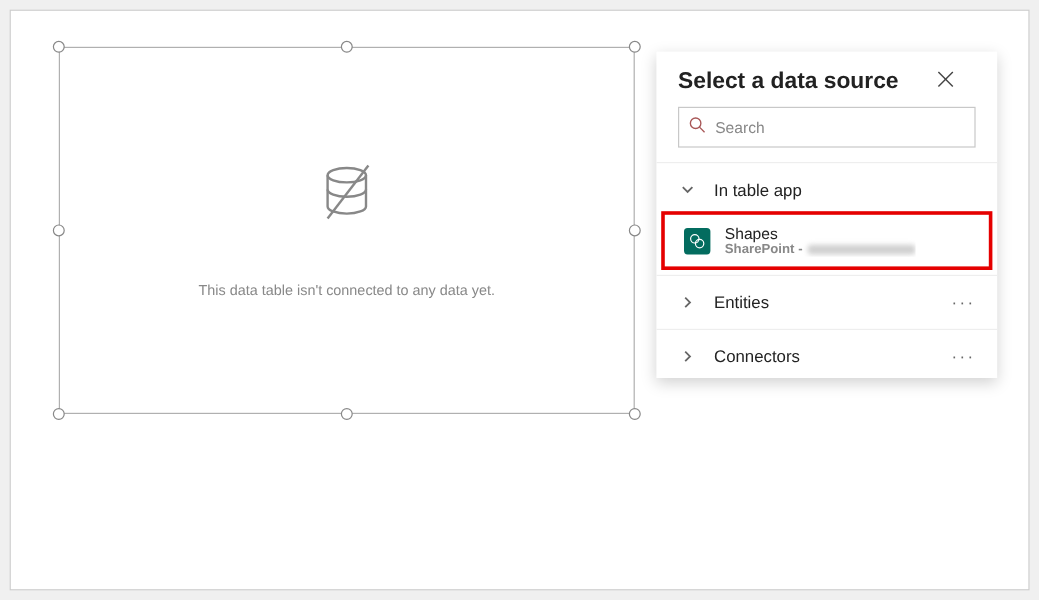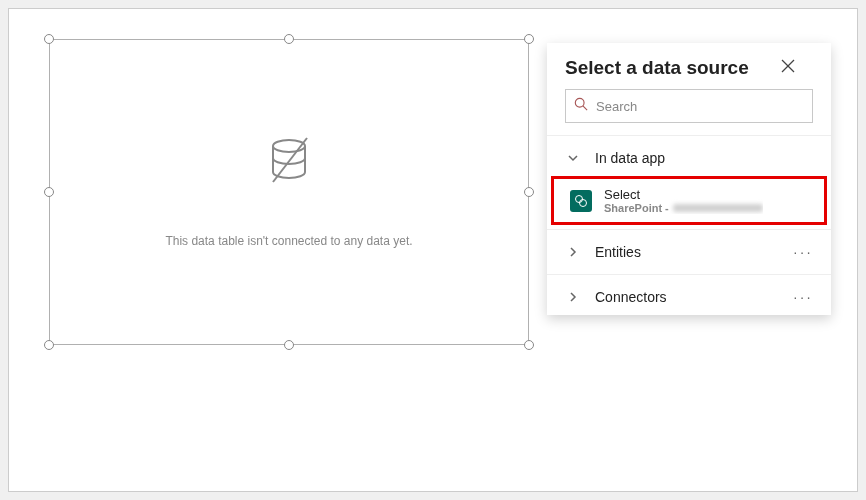--- a/index.html
+++ b/index.html
@@ -193,32 +193,32 @@
     </div>
 
     <div class="divider"></div>
 
     <div class="section-row">
       <span class="chev">
         <svg width="12" height="12" viewBox="0 0 12 12">
             <path d="M2 4 L6 8 L10 4" fill="none" stroke="#666" stroke-width="1.5"></path>
           </svg>
       </span>
-      <span>In data app</span>
+      <span>In table app</span>
     </div>
 
     <div class="data-item">
       <div class="data-item-icon">
         <svg width="14" height="14" viewBox="0 0 14 14">
           <circle cx="5" cy="5" r="3.5" fill="none" stroke="#fff" stroke-width="1"></circle>
           <circle cx="9" cy="9" r="3.5" fill="none" stroke="#fff" stroke-width="1"></circle>
         </svg>
       </div>
       <div class="data-item-labels">
-        <span class="data-item-name">Select</span>
+        <span class="data-item-name">Shapes</span>
         <span class="data-item-sub">
           <span>SharePoint - </span>
           <span class="sub-blur"></span>
         </span>
       </div>
     </div>
 
     <div class="divider"></div>
 
     <div class="section-row">

